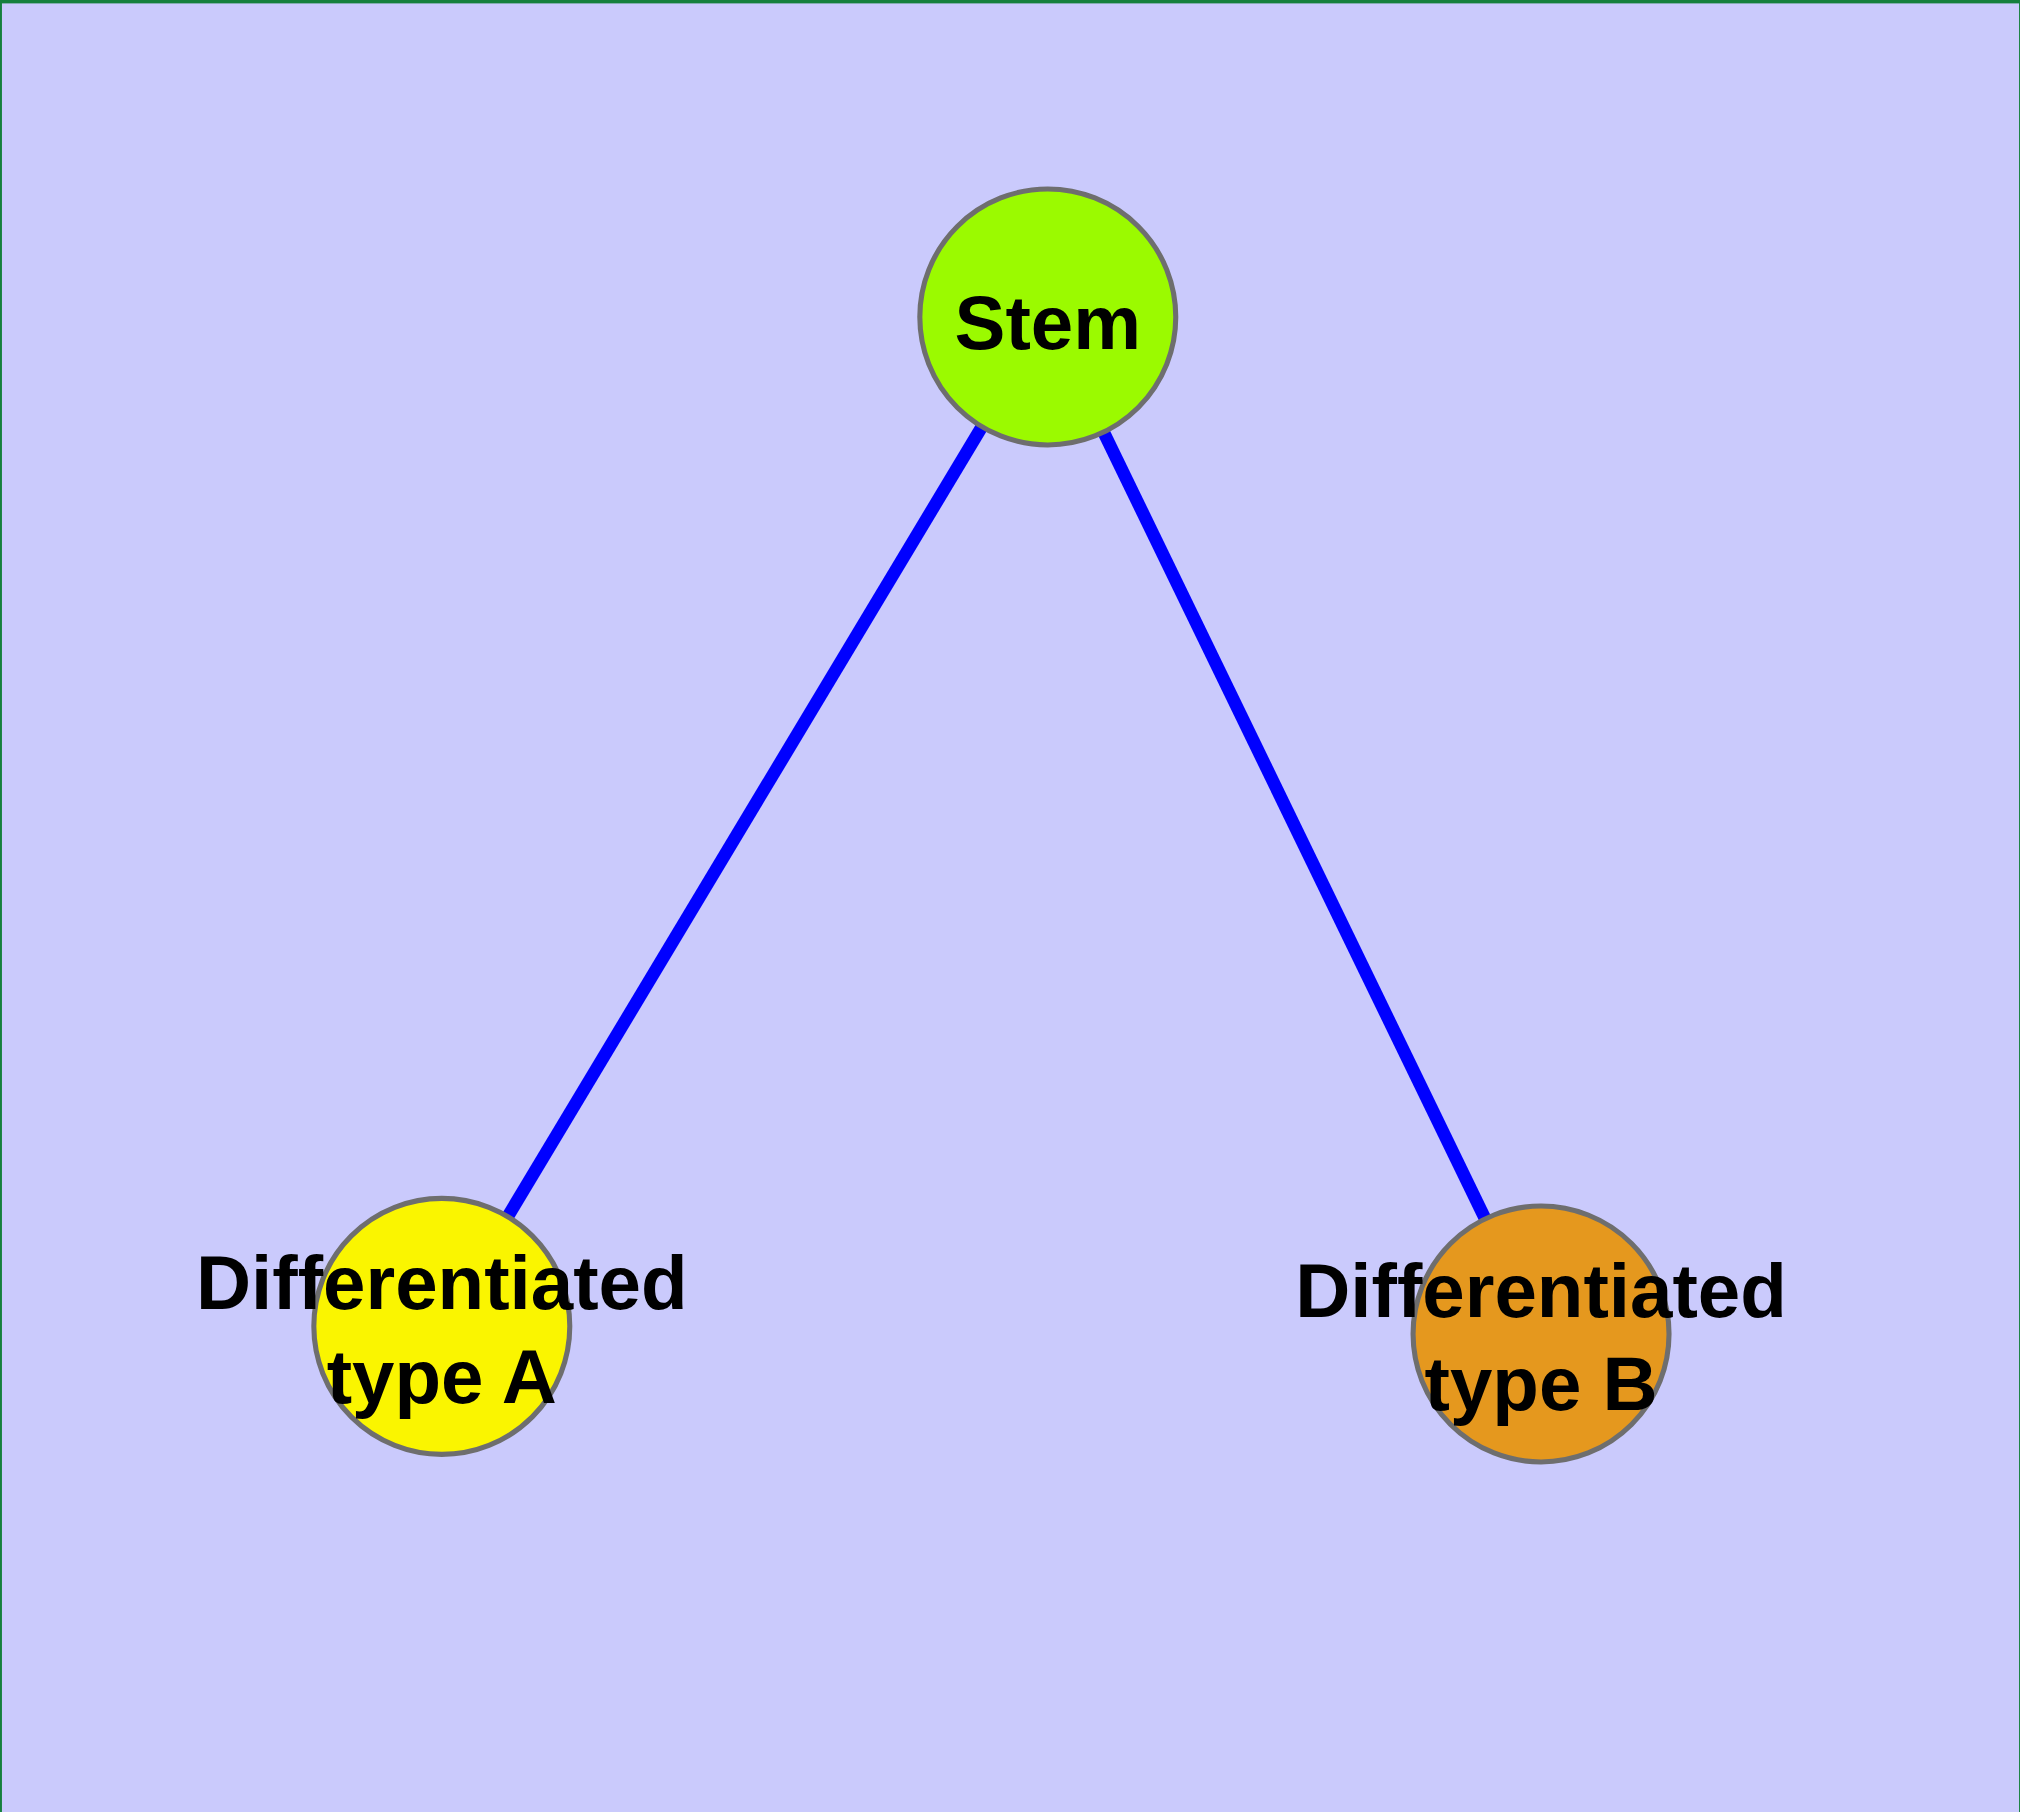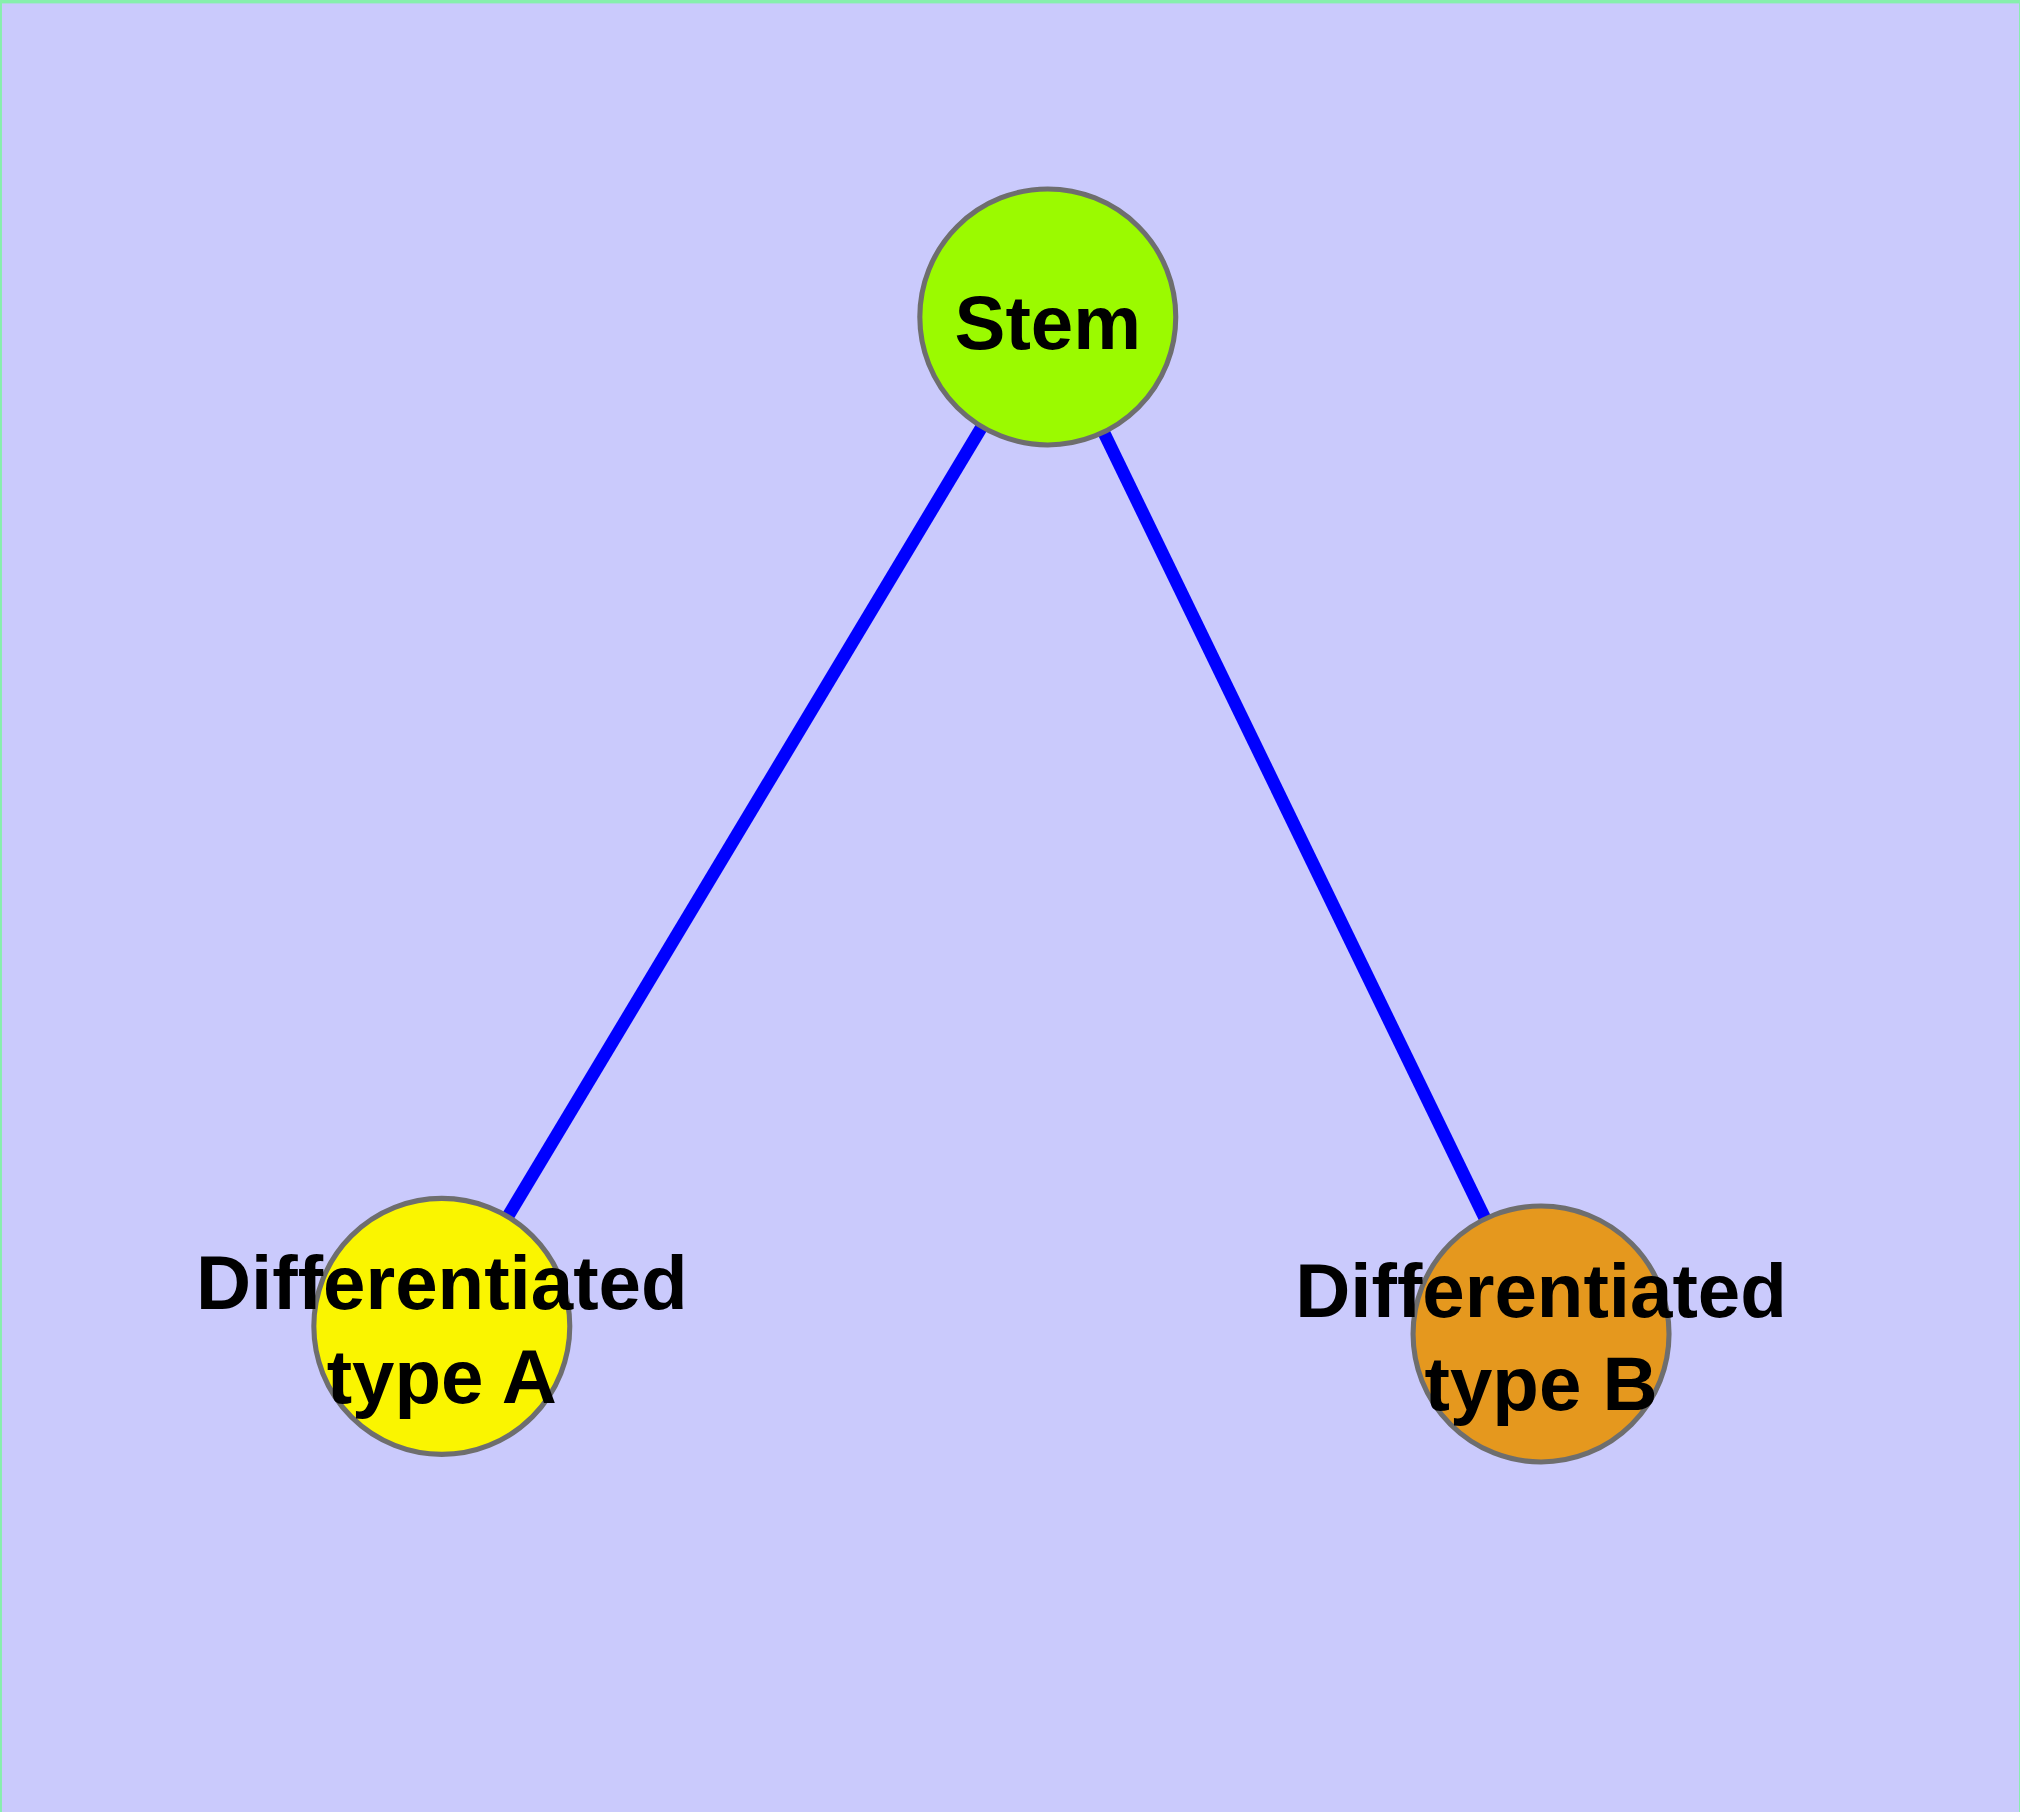--- a/index.html
+++ b/index.html
@@ -4,21 +4,21 @@
 <style>
   html, body {
     margin: 0;
     padding: 0;
     background: #FFFFFF;
   }
   .canvas-wrap {
     position: relative;
     width: 2021px;
     height: 1812px;
-    background: #86efac;
+    background: #15803d;
   }
   svg {
     display: block;
   }
   .node-label {
     font-family: "Liberation Sans", sans-serif;
     font-weight: bold;
     fill: #000000;
     text-anchor: middle;
   }

